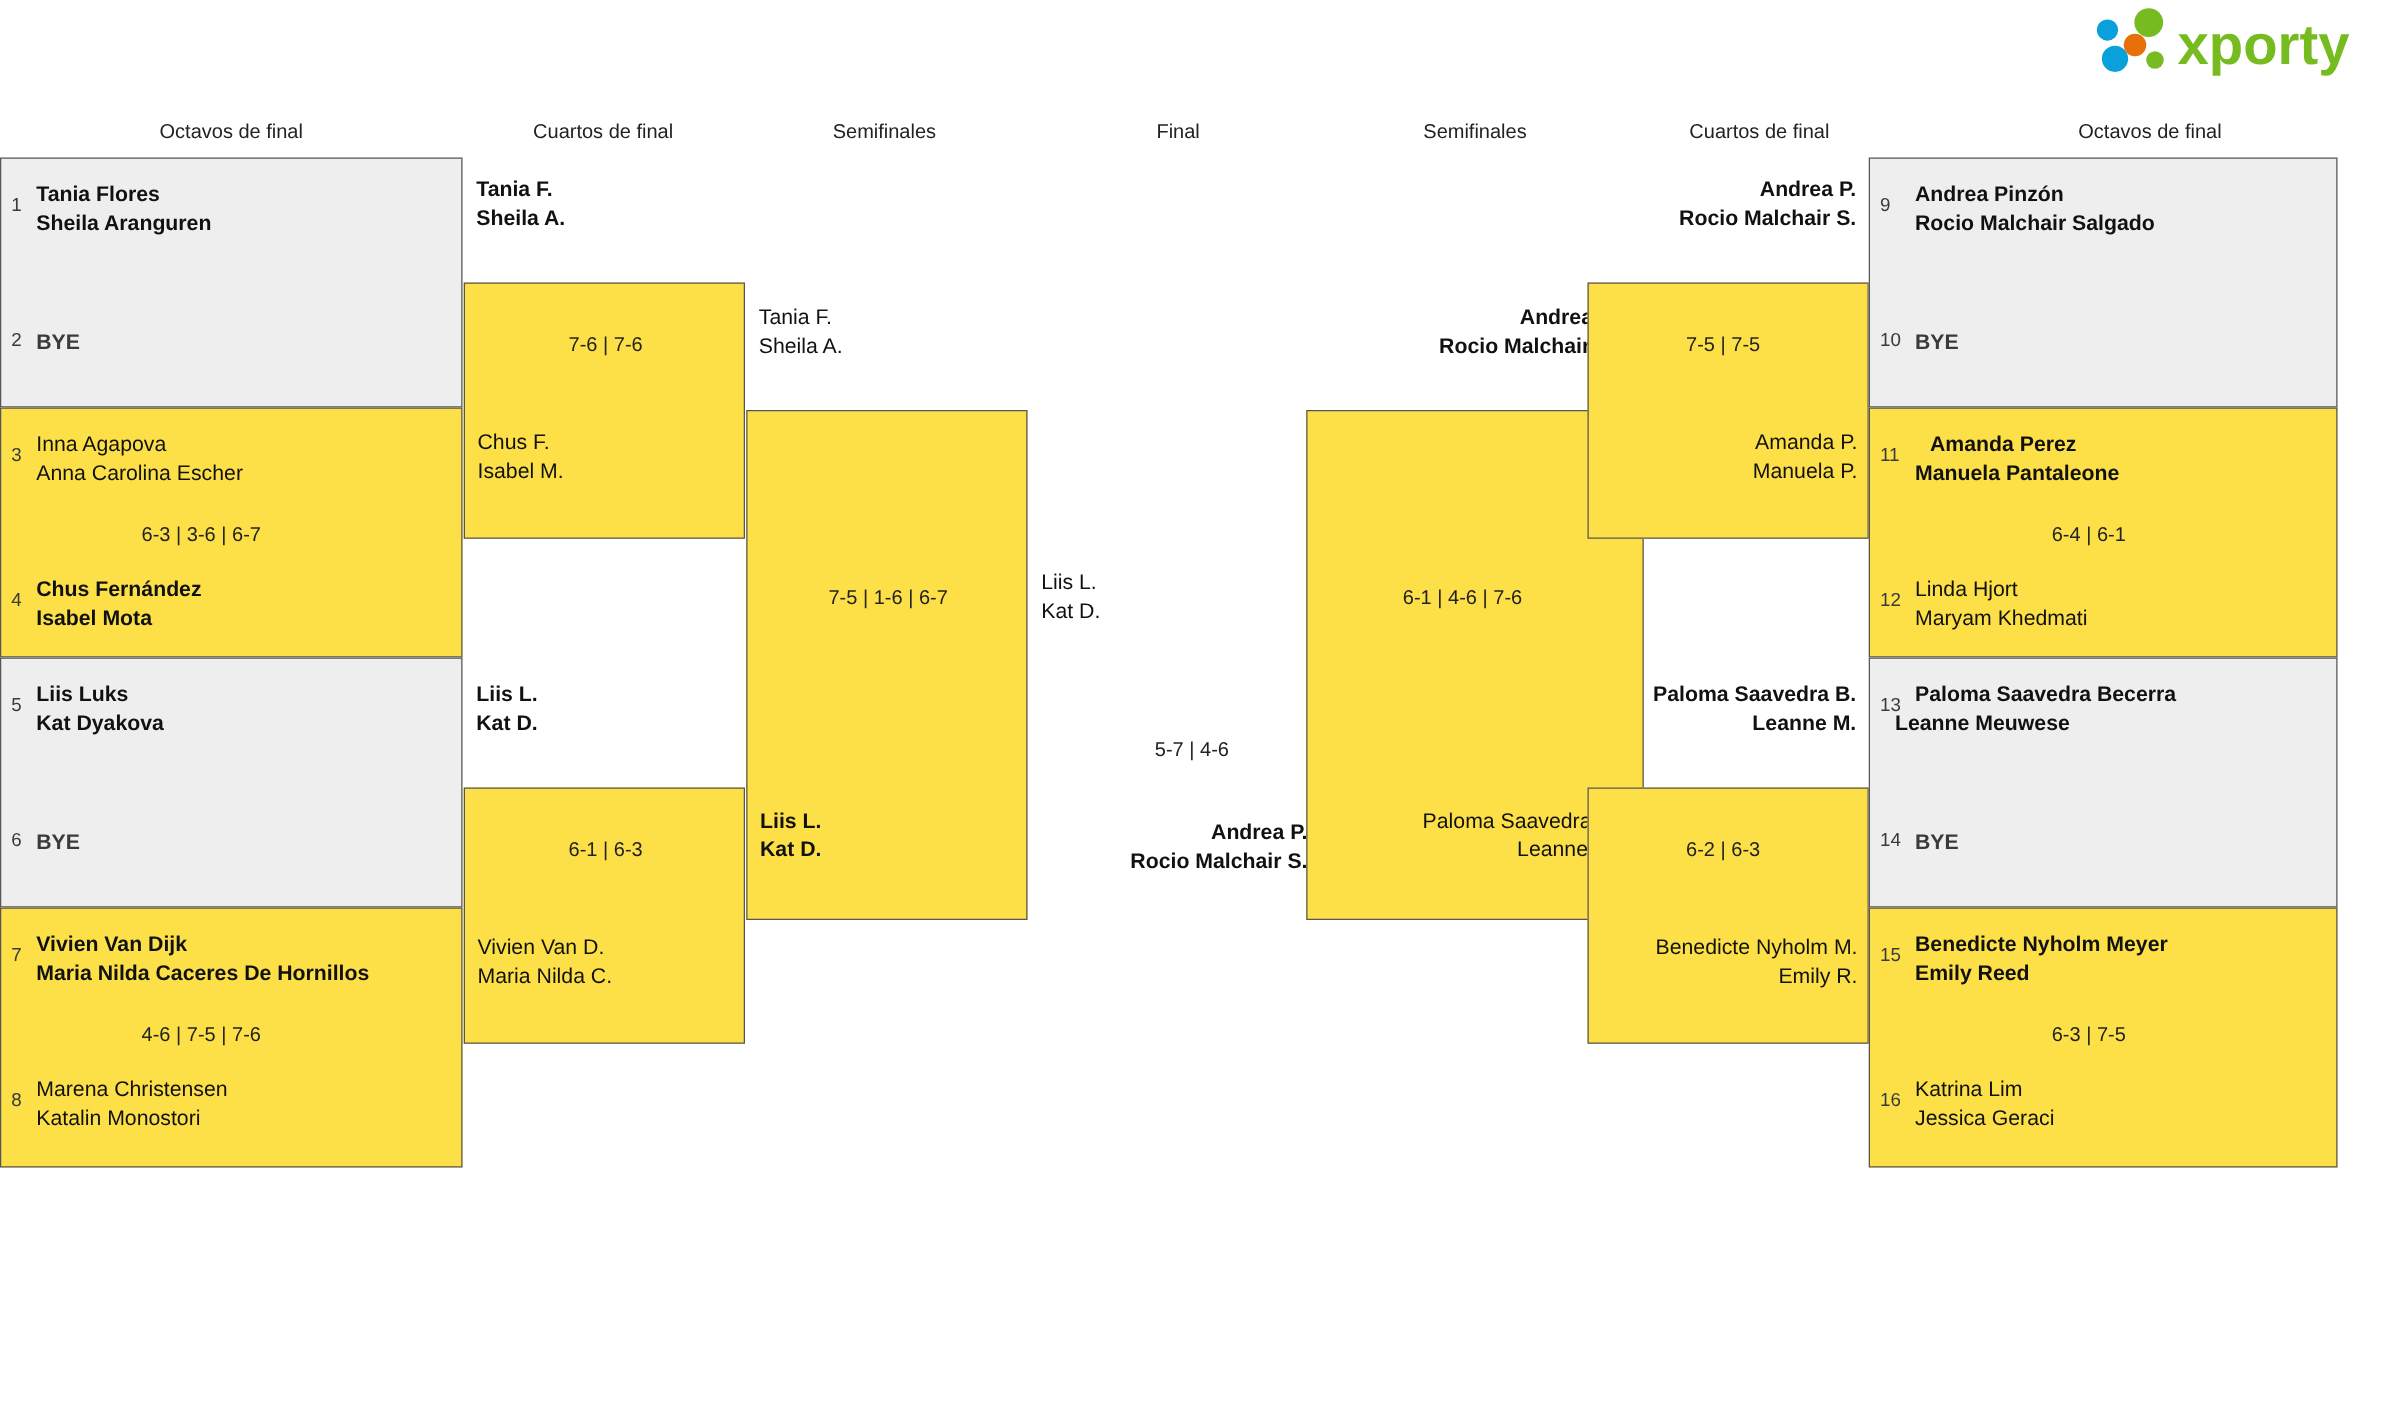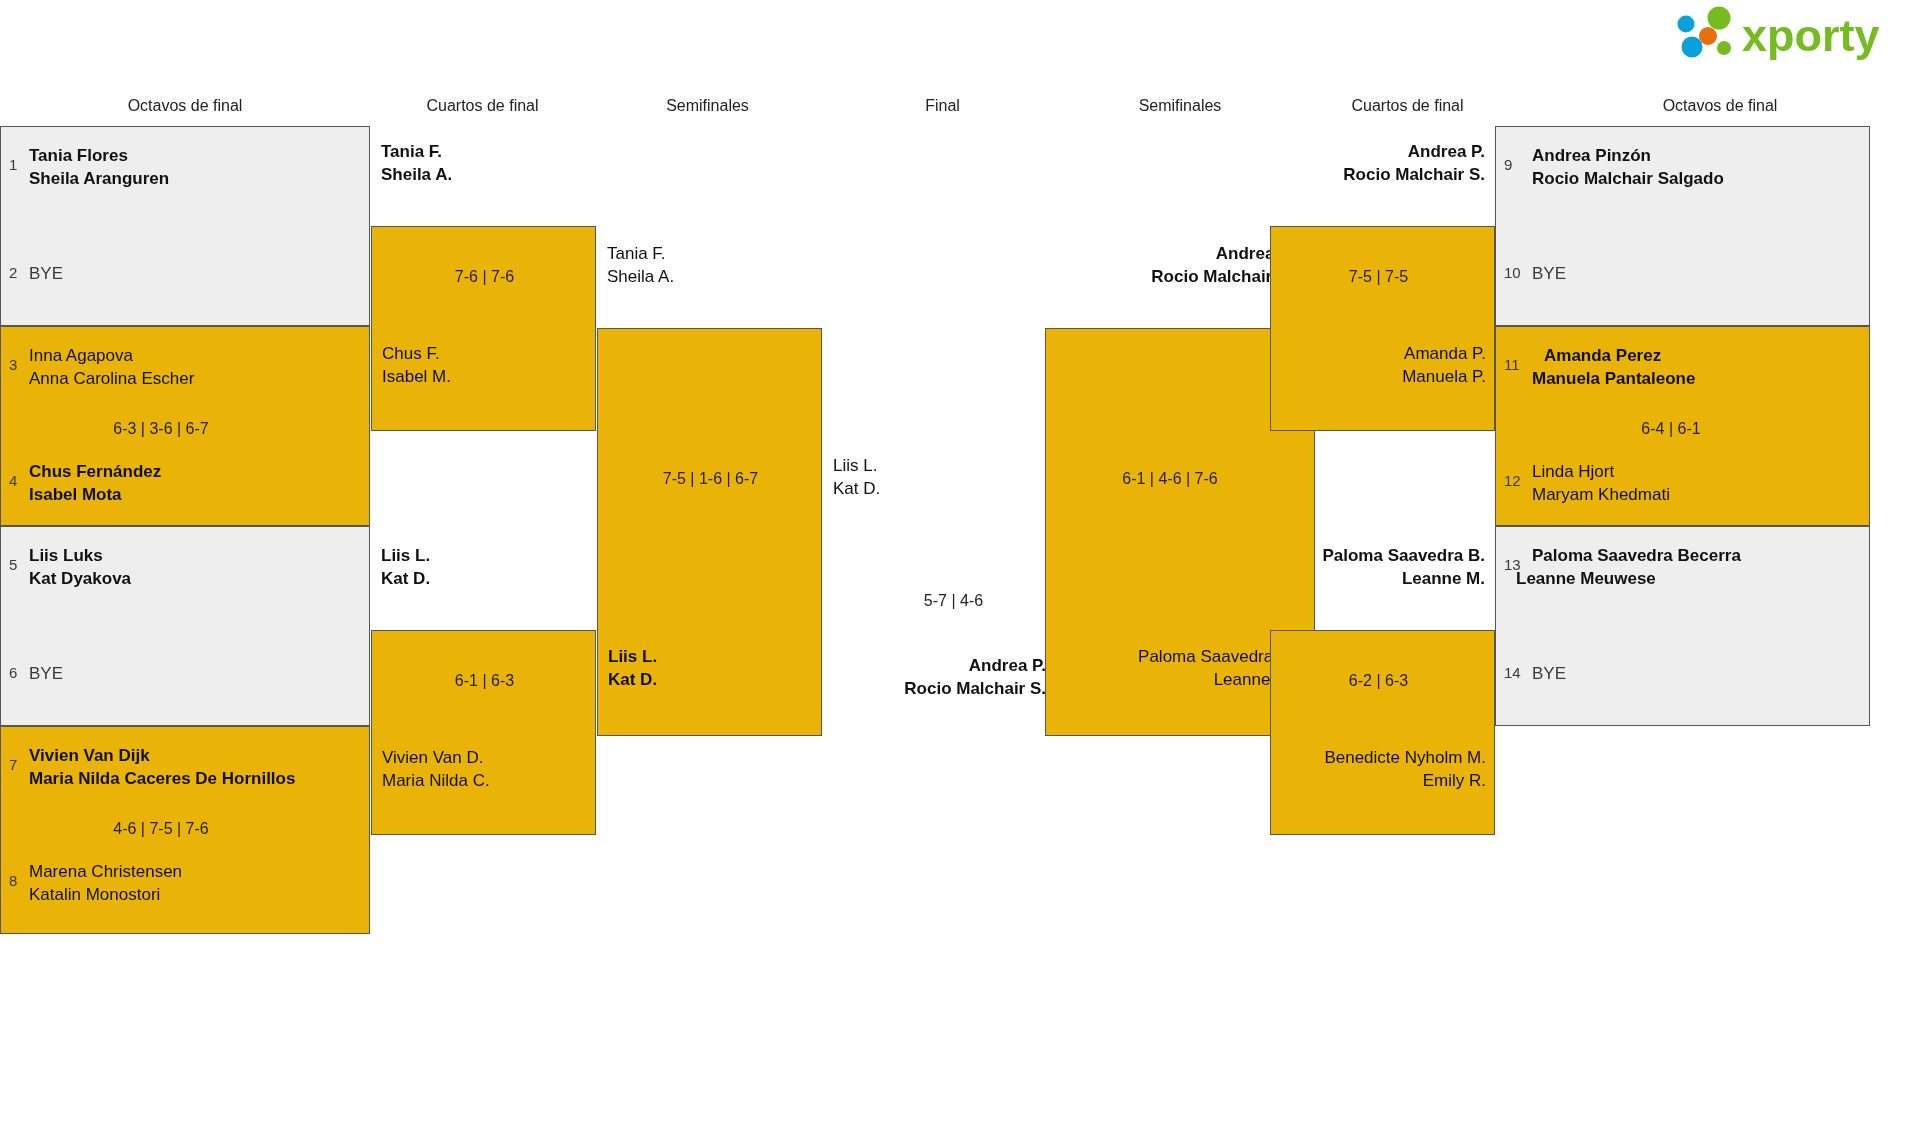--- a/index.html
+++ b/index.html
@@ -24,35 +24,35 @@
   .logo { position: absolute; right: 16px; top: 6px; width: 240px; height: 58px; }
 
   
   .round-head {
     position: absolute; top: 95px; height: 22px;
     font-size: 16px; color: #222222; text-align: center;
     line-height: 22px; white-space: nowrap;
   }
 
   
-  .mb { position: absolute; border: 1px solid #565656; background: #eab308; }
+  .mb { position: absolute; border: 1px solid #565656; background: #fde047; }
   .mb.shaded { background: #eeeeee; }
   .mb.noborder { border: none; background: transparent; }
 
   .seed {
     position: absolute; font-size: 15px; color: #3a3a3a;
     line-height: 17px; white-space: nowrap;
   }
   .team {
     position: absolute; font-size: 17px; line-height: 23px;
     color: #111111; white-space: nowrap;
   }
   .team.win { font-weight: 700; }
   .team.lose { font-weight: 400; }
-  .team.bye { font-size: 17px; font-weight: 400; color: #3a3a3a; }
+  .team.bye { font-size: 17px; font-weight: 700; color: #3a3a3a; }
   .team.right { text-align: right; }
 
   .score {
     position: absolute; font-size: 16px; color: #222222;
     line-height: 20px; text-align: center; white-space: nowrap;
   }
 </style>
 </head>
 <body>
 
@@ -211,14 +211,23 @@
 
   <div class="mb shaded" style="left:1495px; top:526px; width:375px; height:200px;">
     <div class="seed" style="left:8px;  top:29px;">13</div>
     <div class="team win" style="left:36px; top:17px;">Paloma Saavedra Becerra</div>
     <div class="team win" style="left:20px; top:40px;">Leanne Meuwese</div>
     <div class="score" style="left:60px; top:90px; width:250px;"></div>
     <div class="seed" style="left:8px;  top:137px;">14</div>
     <div class="team bye" style="left:36px; top:135px;">BYE</div>
   </div>
 
+  <div class="mb" style="left:1495px; top:726px; width:375px; height:208px;">
+    <div class="seed" style="left:8px;  top:29px;">15</div>
+    <div class="team win" style="left:36px; top:17px;">Benedicte Nyholm Meyer</div>
+    <div class="team win" style="left:36px; top:40px;">Emily Reed</div>
+    <div class="score" style="left:50px; top:92px; width:250px;">6-3 | 7-5</div>
+    <div class="seed" style="left:8px;  top:145px;">16</div>
+    <div class="team lose" style="left:36px; top:133px;">Katrina Lim</div>
+    <div class="team lose" style="left:36px; top:156px;">Jessica Geraci</div>
+  </div>
 
 </div>
 
 </body></html>

